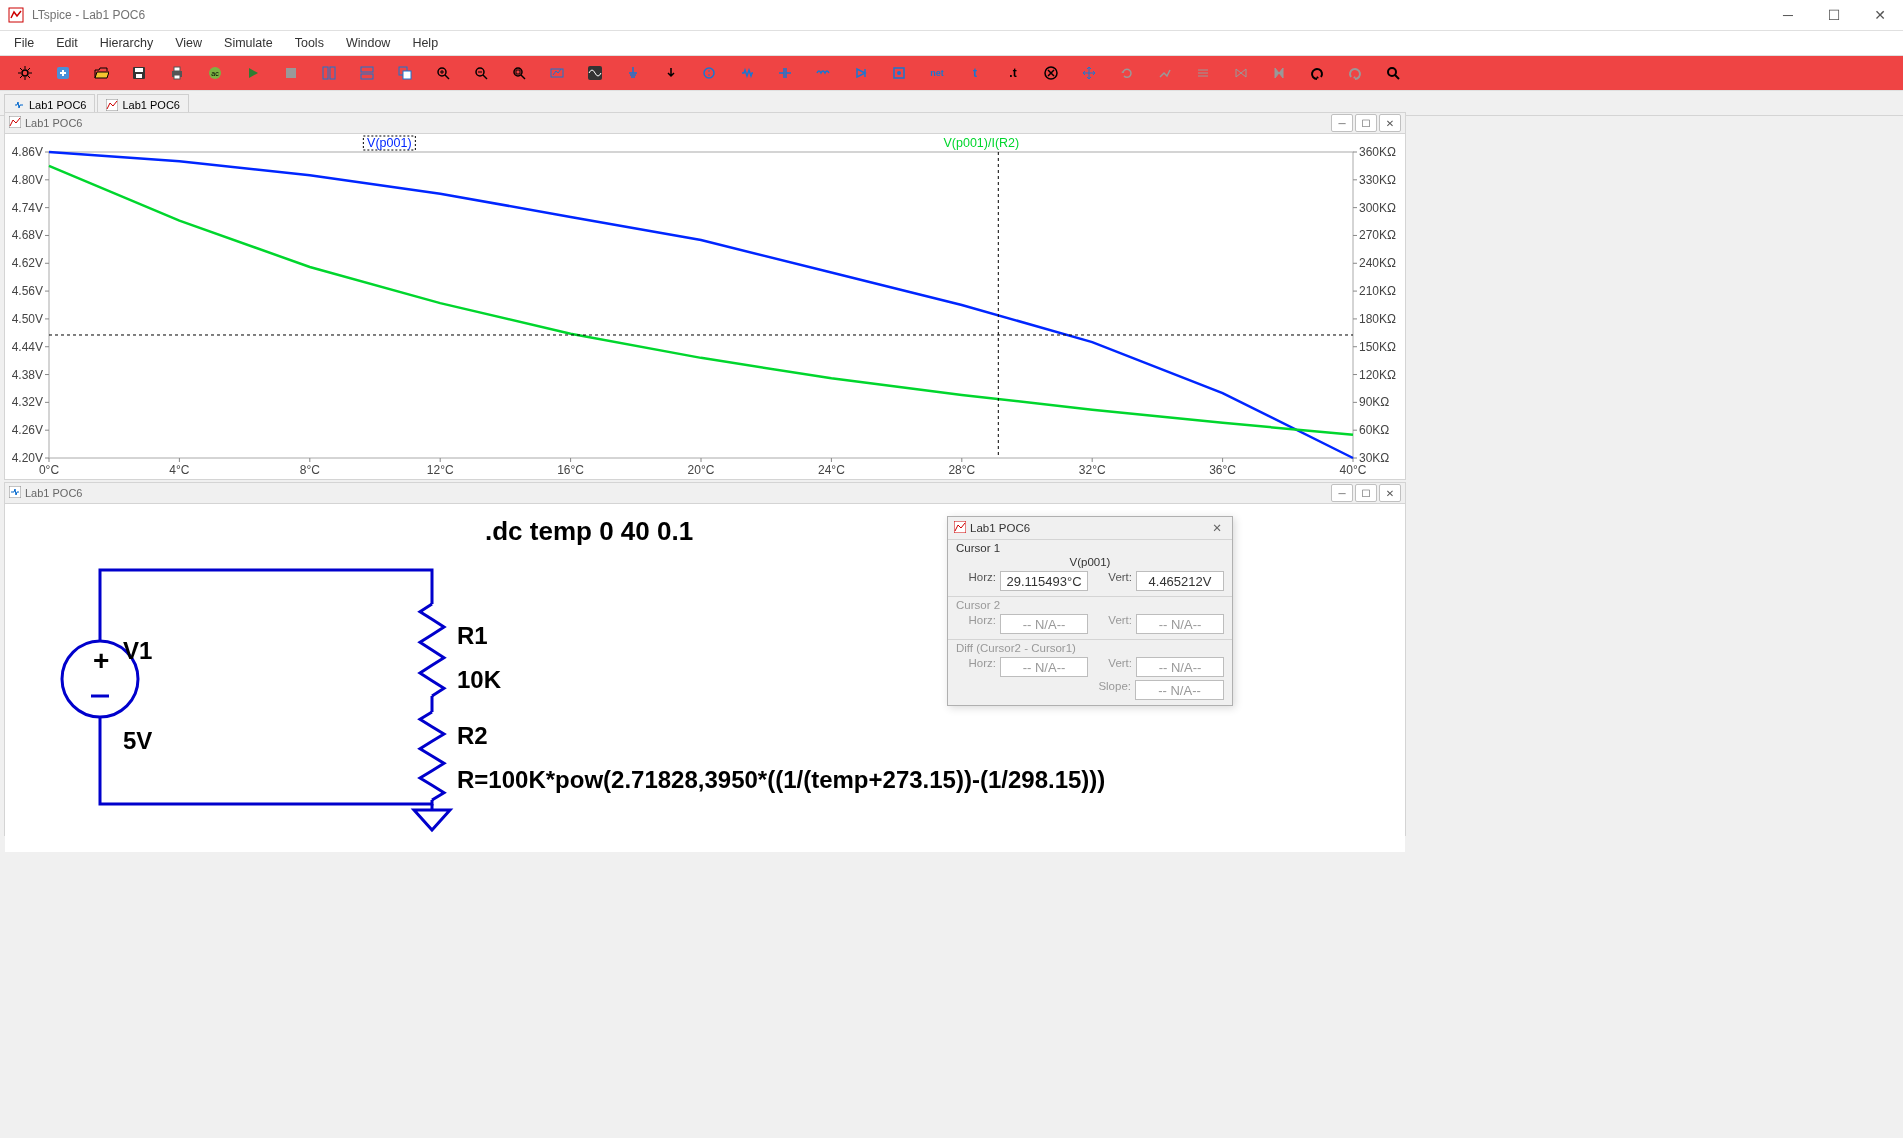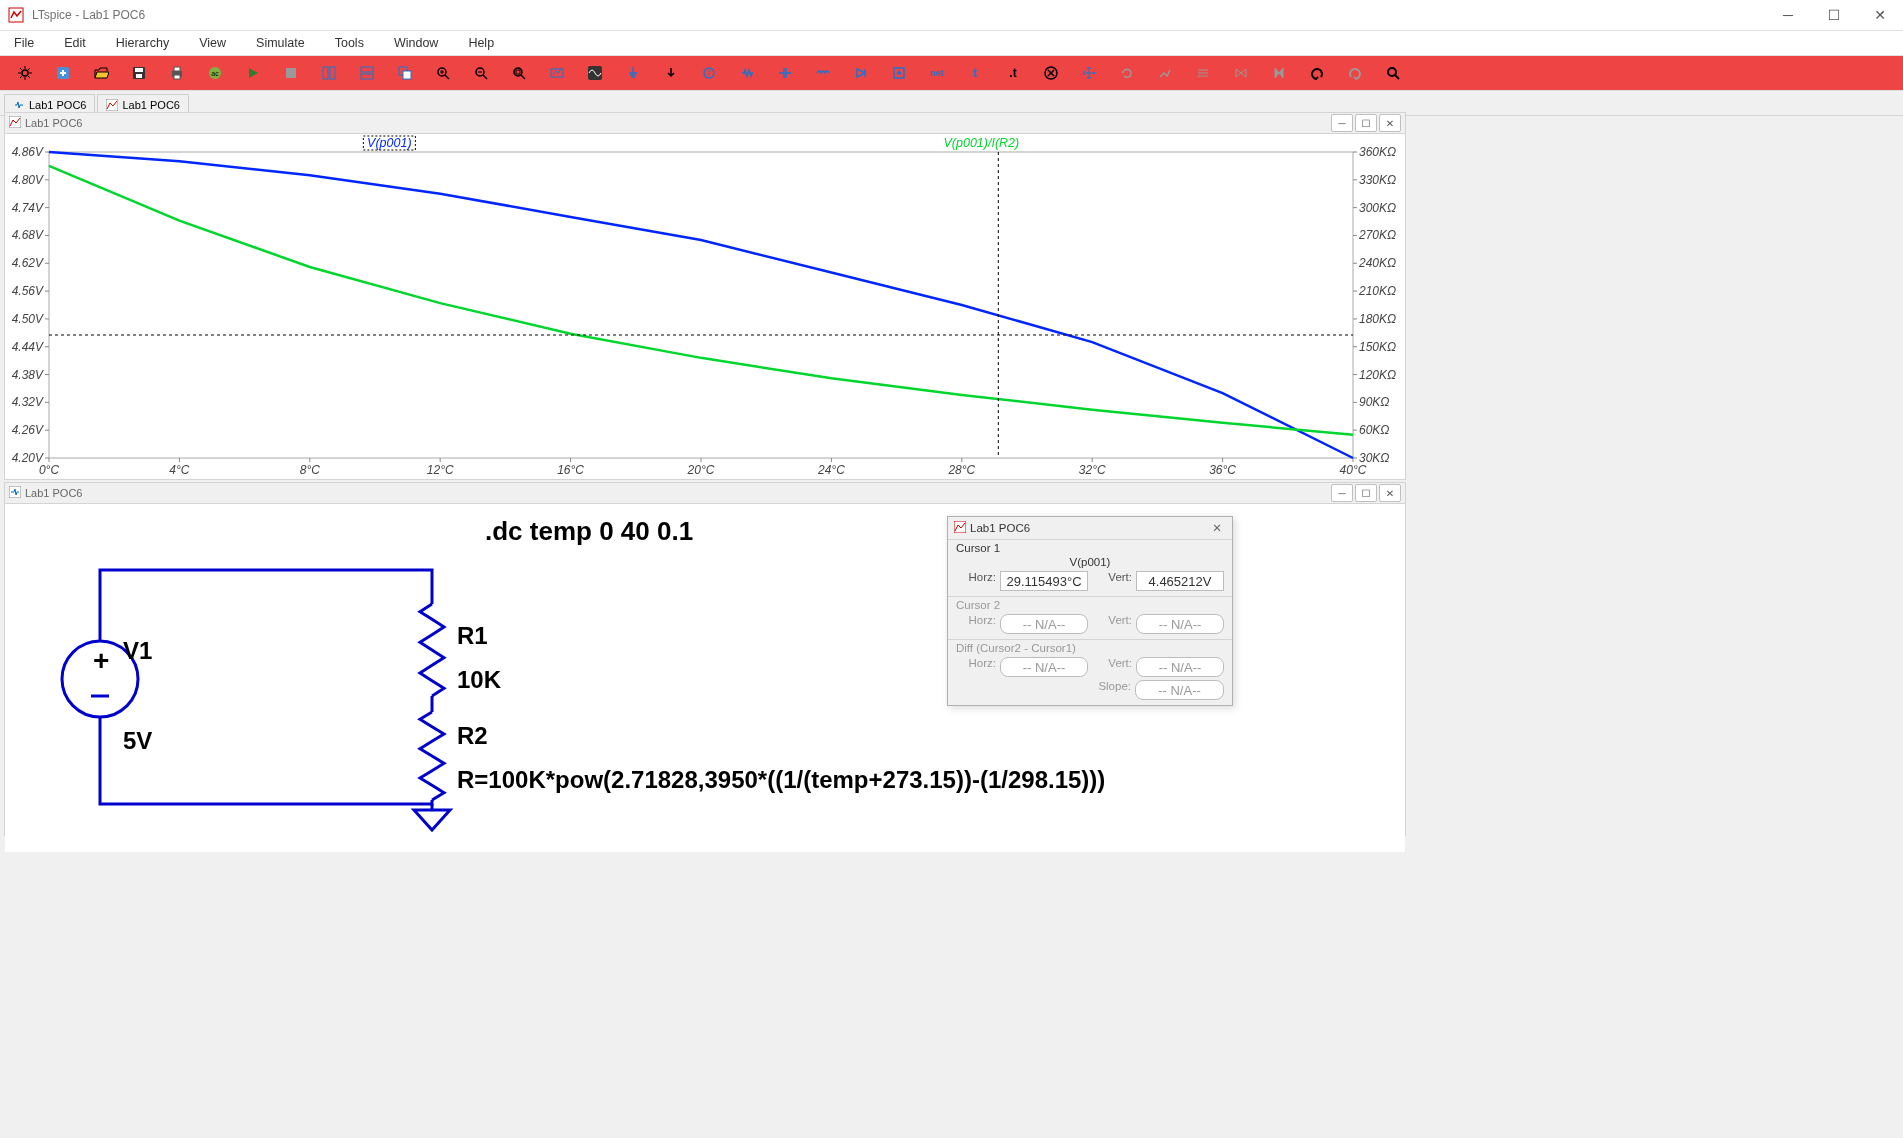--- a/index.html
+++ b/index.html
@@ -7,21 +7,21 @@
 
   
   .titlebar { height: 30px; background: #ffffff; display: flex; align-items: center; justify-content: space-between; border-bottom: 1px solid #e0e0e0; }
   .titlebar .left { display: flex; align-items: center; gap: 8px; padding-left: 8px; }
   .titlebar .left .app-icon { width: 16px; height: 16px; display: inline-flex; align-items: center; justify-content: center; }
   .titlebar .left .title { font-size: 12px; color: #737373; }
   .titlebar .winbtns { display: flex; }
   .titlebar .winbtn { width: 46px; height: 30px; display: flex; align-items: center; justify-content: center; color: #555; font-size: 14px; }
 
   
-  .menubar { height: 24px; background: #ffffff; display: flex; align-items: center; padding-left: 4px; gap: 10px; border-bottom: 1px solid #e0e0e0; }
+  .menubar { height: 24px; background: #ffffff; display: flex; align-items: center; padding-left: 4px; gap: 2px; border-bottom: 1px solid #e0e0e0; }
   .menubar .menu-item { font-size: 12.5px; color: #333; padding: 3px 10px; border-radius: 2px; }
 
   
   .toolbar { height: 34px; background: #ef4444; display: flex; align-items: center; padding-left: 12px; gap: 12px; border-bottom: 1px solid #e0e0e0; }
   .toolbar .tb-btn { width: 26px; height: 26px; display: flex; align-items: center; justify-content: center; border-radius: 3px; }
 
   
   .tabstrip { height: 24px; background: #f0f0f0; display: flex; align-items: flex-end; padding-left: 4px; gap: 2px; border-bottom: 1px solid #d4d4d4; }
   .tabstrip .tab { height: 20px; background: #f0f0f0; border: 1px solid #cfcfcf; border-bottom: none; padding: 0 8px; display: flex; align-items: center; gap: 4px; font-size: 11px; }
   .tabstrip .tab .icon { width: 12px; height: 12px; display: inline-flex; }
@@ -51,21 +51,21 @@
 
   
   .cursor-dialog { position: absolute; width: 284px; background: #f0f0f0; border: 1px solid #b0b0b0; box-shadow: 2px 2px 8px rgba(0,0,0,0.15); font-size: 11.5px; color: #333; }
   .cursor-dialog .cd-title { height: 22px; display: flex; align-items: center; justify-content: space-between; padding: 0 6px; }
   .cursor-dialog .cd-title .cd-close { width: 18px; height: 18px; display: flex; align-items: center; justify-content: center; color: #666; border-radius: 2px;}
   .cursor-dialog .cd-section { padding: 2px 8px; }
   .cursor-dialog .cd-sep { height: 1px; background: #d4d4d4; margin: 0 0; }
   .cursor-dialog .cd-row { display: flex; align-items: flex-start; gap: 4px; margin: 3px 0; }
   .cursor-dialog .cd-label { width: 40px; text-align: right; color: #555; }
   .cursor-dialog .cd-val { flex: 1; height: 18px; border: 1px solid #bdbdbd; background: #fff; display: flex; align-items: center; justify-content: center; font-size: 13px; }
-  .cursor-dialog .cd-val.disabled { color: #999; border-radius: 8px; }
+  .cursor-dialog .cd-val.disabled { color: #999; }
   .cursor-dialog .cd-trace { text-align: center; margin: 2px 0; }
 
 </style>
 </head>
 <body>
 
 <div class="titlebar">
   <div class="left">
     <span class="app-icon">
       <svg viewBox="0 0 16 16" width="16" height="16">
@@ -335,21 +335,21 @@
             <path d="M1 10 L4 4 L7 7 L11 2" stroke="#c00" fill="none"></path>
           </svg></span>
       <span>Lab1 POC6</span>
     </div>
     <div class="ct-btns">
       <div class="ct-btn">─</div>
       <div class="ct-btn">☐</div>
       <div class="ct-btn">✕</div>
     </div>
   </div>
-  <div class="plot-container" style="height: 344px; font-style: italic;">
+  <div class="plot-container" style="height: 344px;">
     <svg class="plot-svg" id="plotsvg" width="1398" height="344">
         <rect x="44" y="18" width="1304" height="306" class="grid-border"></rect>
         <line x1="40" y1="18" x2="44" y2="18" stroke="#888"></line>
         <text x="38" y="22" text-anchor="end" class="axis-text">4.86V</text>
         <line x1="40" y1="45.81818181818181" x2="44" y2="45.81818181818181" stroke="#888"></line>
         <text x="38" y="49.81818181818181" text-anchor="end" class="axis-text">4.80V</text>
         <line x1="40" y1="73.63636363636363" x2="44" y2="73.63636363636363" stroke="#888"></line>
         <text x="38" y="77.63636363636363" text-anchor="end" class="axis-text">4.74V</text>
         <line x1="40" y1="101.45454545454545" x2="44" y2="101.45454545454545" stroke="#888"></line>
         <text x="38" y="105.45454545454545" text-anchor="end" class="axis-text">4.68V</text>

